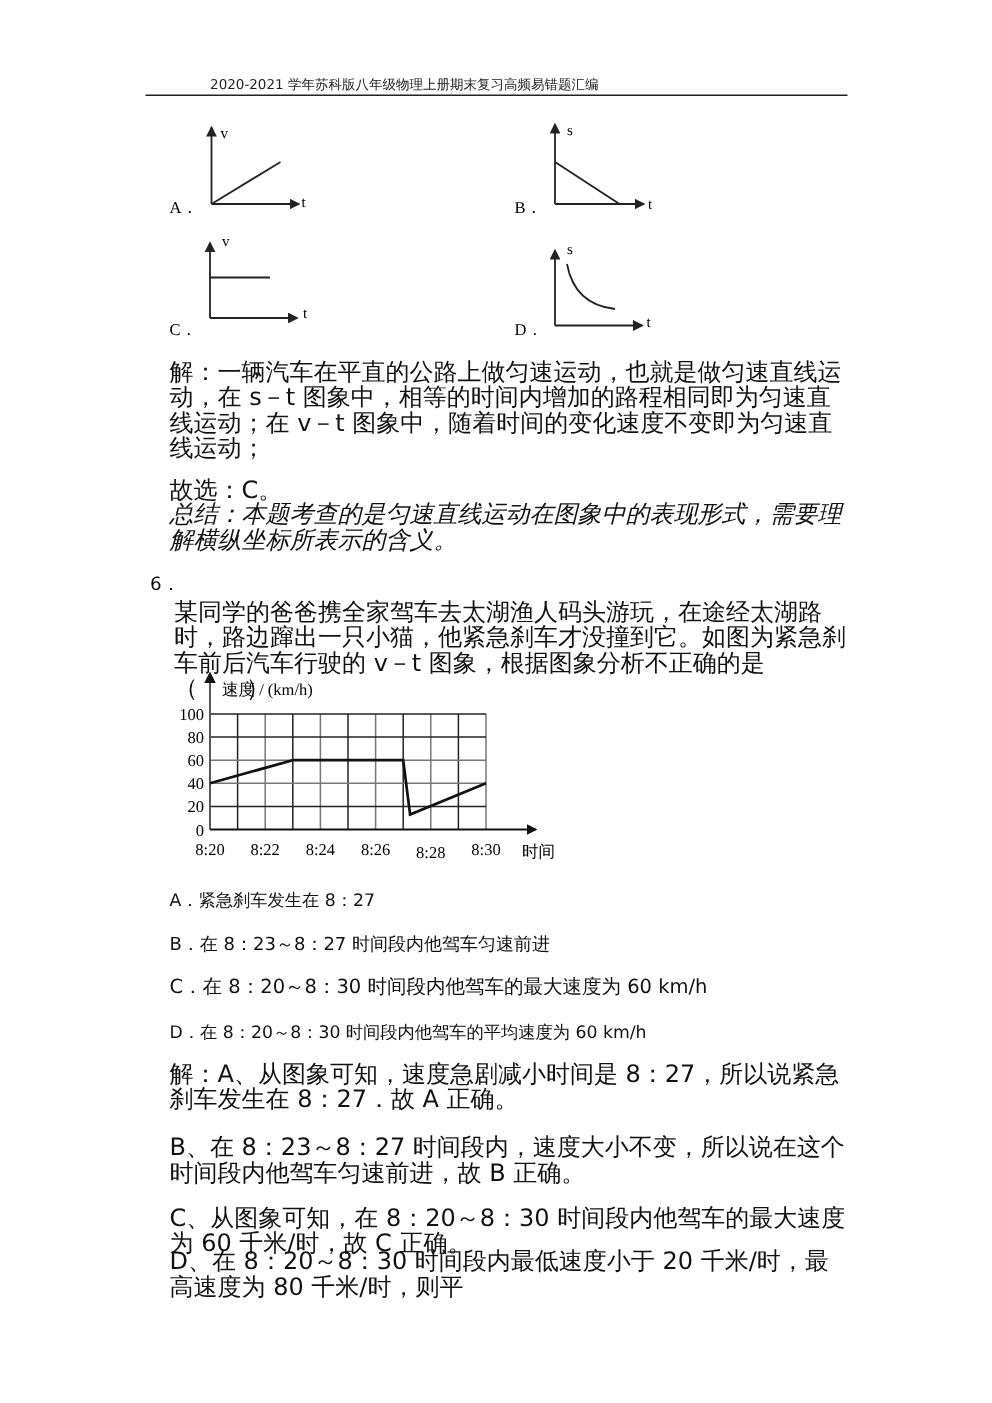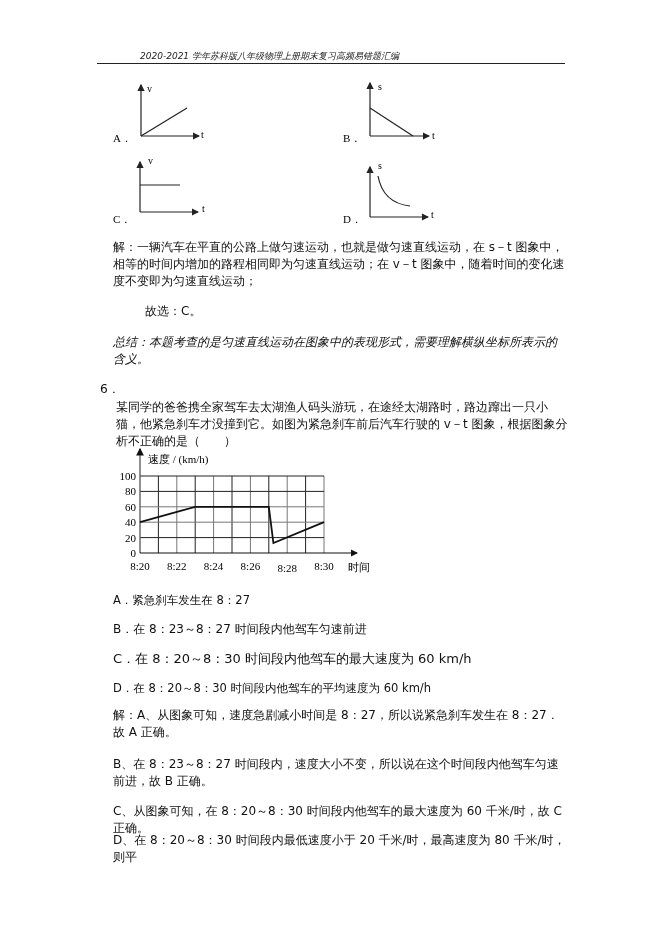--- a/index.html
+++ b/index.html
@@ -1,21 +1,21 @@
 <!DOCTYPE html>
 <html><head>
 <meta charset="utf-8">
 <style>
   html, body { margin:0; padding:0; background:#ffffff; }
   body { width:661px; height:935px; position:relative; overflow:hidden;
          font-family:"DejaVu Sans", sans-serif; color:#111; }
   .abs { position:absolute; }
-  .header { left:0; width:539px; top:50px; text-align:center; font-size:9px; color:#222;font-style:italic; }
+  .header { left:0; width:539px; top:50px; text-align:center; font-size:9px; color:#222; }
   .header-rule { left:97px; top:63px; width:468px; height:1px; background:#222; }
-  .para { left:113px; width:455px; font-size:12px; line-height:17px; }
+  .para { left:113px; width:455px; font-size:16px; line-height:17px; }
   svg text { font-family:"Liberation Serif", serif; }
 </style>
 </head>
 <body>
 
 <div class="abs header">2020-2021 学年苏科版八年级物理上册期末复习高频易错题汇编</div>
 <div class="abs header-rule"></div>
 
 <svg class="abs" style="left:100px;top:75px;" width="400" height="160" viewBox="0 0 400 160">
   <defs>
@@ -55,21 +55,21 @@
     <text x="243" y="148" font-size="11">D．</text>
     <line x1="270" y1="142" x2="270" y2="92" stroke="#222" stroke-width="1.2" marker-end="url(#arr)"></line>
     <line x1="270" y1="142" x2="328" y2="142" stroke="#222" stroke-width="1.2" marker-end="url(#arr)"></line>
     <path d="M278,101 Q283,128 310,131" fill="none" stroke="#222" stroke-width="1.2"></path>
     <text x="278" y="94" font-size="10">s</text>
     <text x="331" y="143" font-size="10">t</text>
   </g>
 </svg>
 
 <div class="abs para" style="top:239px;">解：一辆汽车在平直的公路上做匀速运动，也就是做匀速直线运动，在 s－t 图象中，相等的时间内增加的路程相同即为匀速直线运动；在 v－t 图象中，随着时间的变化速度不变即为匀速直线运动；</div>
-<div class="abs para" style="top:303px;margin-left:32px;">故选：C。</div>
+<div class="abs para" style="top:318px;">故选：C。</div>
 <div class="abs para" style="top:334px;font-style:italic;">总结：本题考查的是匀速直线运动在图象中的表现形式，需要理解横纵坐标所表示的含义。</div>
 
 <div class="abs" style="left:100px;top:381px;font-size:12.2px;line-height:17px;">6．</div>
 <div class="abs para" style="top:399px;left:116px;width:452px;">某同学的爸爸携全家驾车去太湖渔人码头游玩，在途经太湖路时，路边蹿出一只小猫，他紧急刹车才没撞到它。如图为紧急刹车前后汽车行驶的 v－t 图象，根据图象分析不正确的是（　　）</div>
 
 <svg id="vt-chart" class="abs" style="left:110px;top:445px;" width="270" height="135" viewBox="0 0 270 135">
   <defs>
     <marker id="arr2" markerWidth="6" markerHeight="6" refX="5" refY="3" orient="auto">
       <path d="M0,0 L6,3 L0,6 z" fill="#111"></path>
     </marker>

